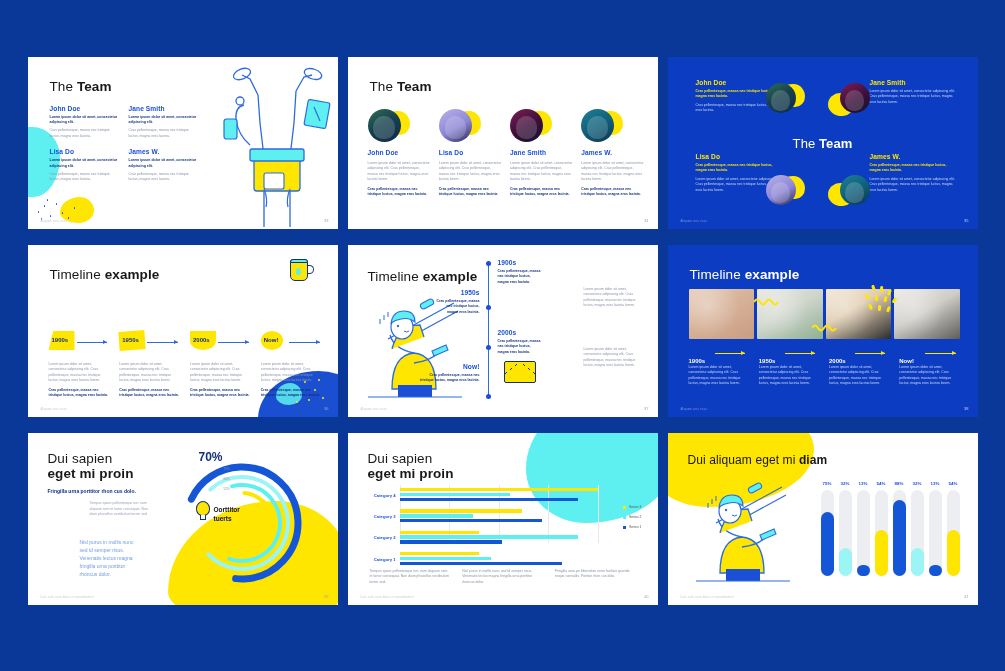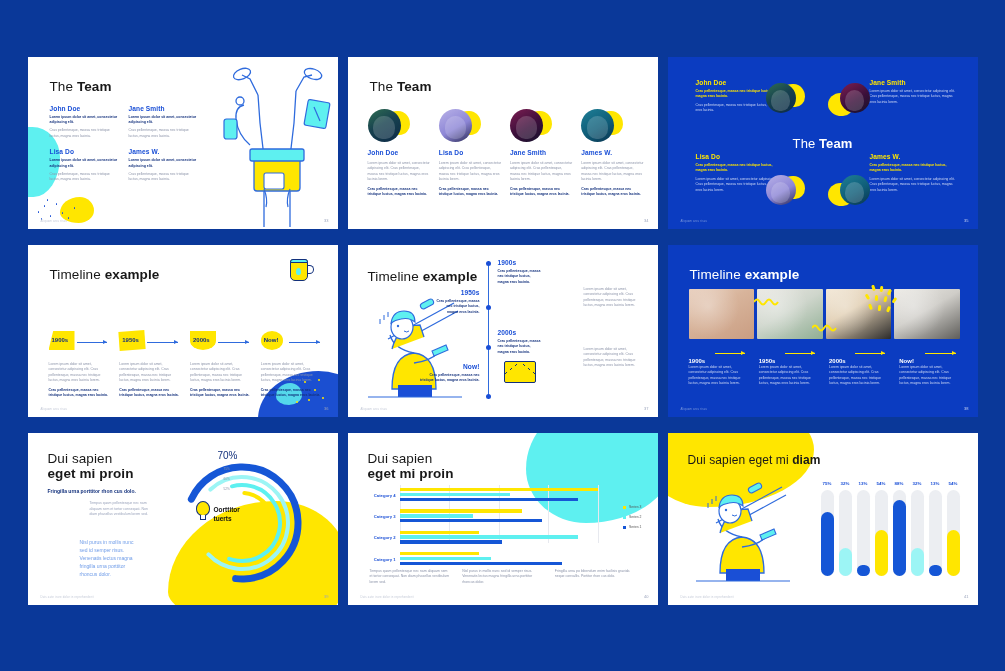--- a/index.html
+++ b/index.html
@@ -154,21 +154,21 @@
   .arrow-y { position: absolute; left: 26px; top: 4px; right: 4px; height: 1px; background: #ffe600; }
   .arrow-y::after { content:""; position:absolute; right:0; top:-2px; border-left:4px solid #ffe600;
                     border-top:2.5px solid transparent; border-bottom:2.5px solid transparent; }
   .squig { position: absolute; width: 26px; height: 10px; }
 
   
   .s7-title { position: absolute; left: 20px; top: 18px; }
   .s7-sub { position: absolute; left: 20px; top: 55px; font-size: 5px; font-weight: 800; color: #12307c; }
   .s7-p1 { position: absolute; left: 62px; top: 68px; width: 64px; font-size: 3.5px; line-height: 1.6; color: #9aa3bb; }
   .s7-p2 { position: absolute; left: 52px; top: 105px; width: 54px; font-size: 5px; line-height: 1.6; color: #6f9ce8; }
-  .big70 { position: absolute; left: 190px; top: 17px; font-size: 10px; font-weight: 400; color: #12307c; }
+  .big70 { position: absolute; left: 171px; top: 17px; font-size: 12px; font-weight: 700; color: #12307c; }
   .ringlabel { position: absolute; font-size: 3.2px; color: #8b93a8; }
   .ydecor { position: absolute; right: -10px; bottom: -26px; width: 180px; height: 130px;
             background: #ffe600; border-radius: 60% 40% 30% 70% / 70% 48% 52% 30%; }
   .bulb { position: absolute; left: 168px; top: 68px; width: 14px; height: 20px; }
   .bulb .glass { position: absolute; left:0; top:0; width:14px; height:15px; background:#ffe600;
                  border:1.1px solid #12307c; border-radius:50% 50% 45% 45%; }
   .bulb .base2 { position: absolute; left:4px; top:14px; width:6px; height:5px;
                  border:1.1px solid #12307c; border-top:none; background:#fff; }
   .bulbtxt { position: absolute; left: 186px; top: 72px; font-size: 6.5px; font-weight: 800; color: #101010; line-height: 1.45; }
 
@@ -632,21 +632,21 @@
       <div class="body">Nisl purus in mollis nunc sed id semper risus. Venenatis lectus magna fringilla urna porttitor rhoncus dolor.</div>
       <div class="body">Fringilla urna po bibendum enim facilisis gravida neque convallis. Portitor rhon cus dolo.</div>
     </div>
     <div class="footnote">Duis aute irure dolor in reprehenderit</div>
     <div class="pagenum">40</div>
   </div>
 
   <div class="slide">
     <div class="yblob9"></div>
     <div class="ttl" style="position:absolute;left:20px;top:20px;font-size:12px">
-      <span>Dui sapien eget mi </span><b>diam</b>
+      <span>Dui aliquam eget mi </span><b>diam</b>
     </div>
     <svg style="position:absolute;left:22px;top:44px" width="108" height="108" viewBox="0 0 108 108">
       <line x1="26" y1="46" x2="92" y2="10" stroke="#2f6bdd" stroke-width="1.2"></line>
       <line x1="30" y1="54" x2="96" y2="18" stroke="#2f6bdd" stroke-width="1.2"></line>
       <rect x="58" y="8" width="14" height="6" rx="3" fill="#5ef0f0" stroke="#2f6bdd" stroke-width="1.1" transform="rotate(-28 65 11)"></rect>
       <path d="M30 96 q0 -34 22 -36 q22 2 22 36 z" fill="#ffe600" stroke="#2f6bdd" stroke-width="1.3"></path>
       <path d="M52 60 q-20 -4 -24 -18" fill="none" stroke="#2f6bdd" stroke-width="1.3"></path>
       <path d="M30 56 q6 -24 28 -24 l4 12" fill="#ffe600" stroke="#2f6bdd" stroke-width="1.3"></path>
       <ellipse cx="40" cy="34" rx="11" ry="12" fill="#fff" stroke="#2f6bdd" stroke-width="1.2"></ellipse>
       <path d="M29 30 q2 -12 13 -12 q11 0 11 11 q-6 -5 -14 -3 q-6 1 -10 4 z" fill="#5ef0f0" stroke="#2f6bdd" stroke-width="1.1"></path>

